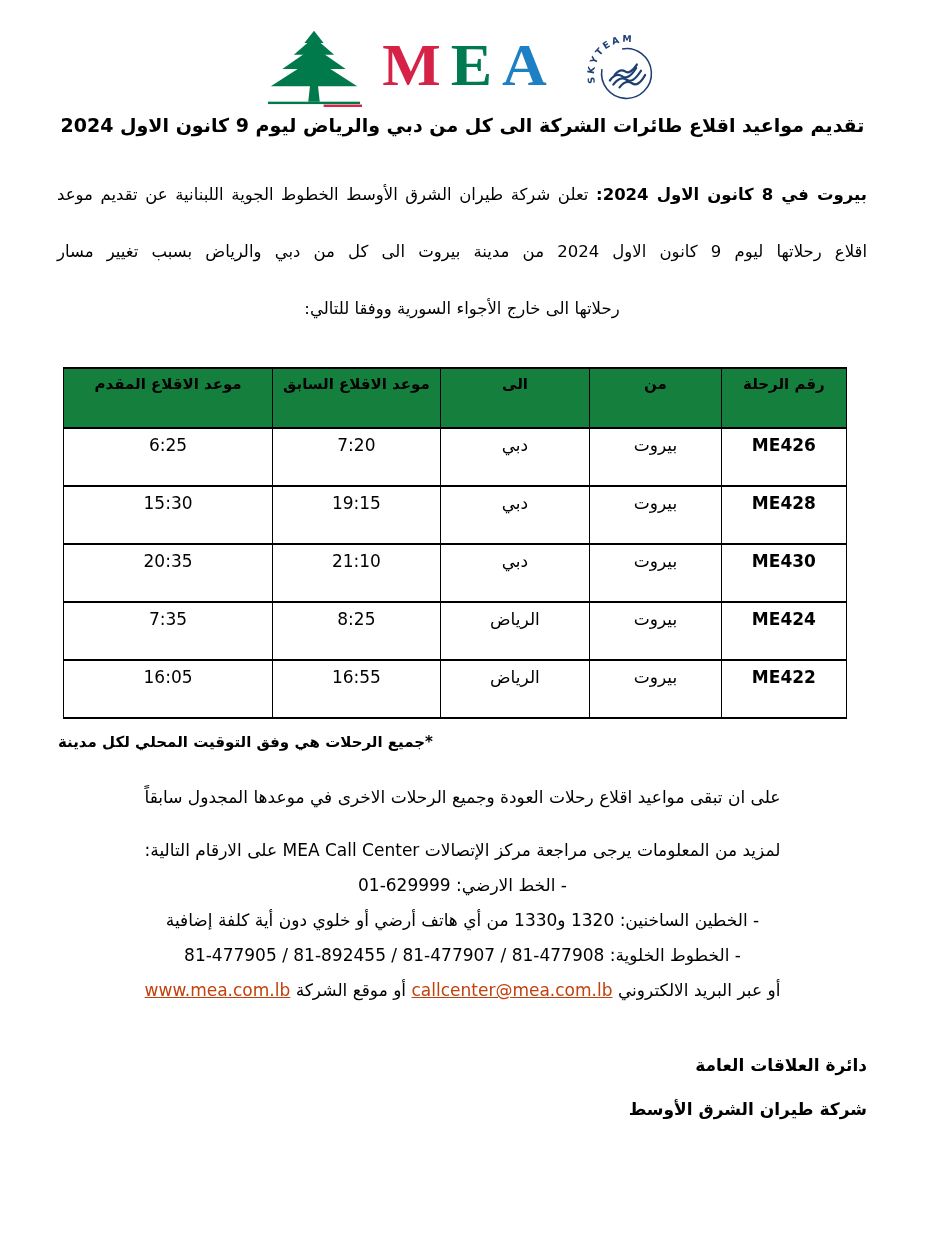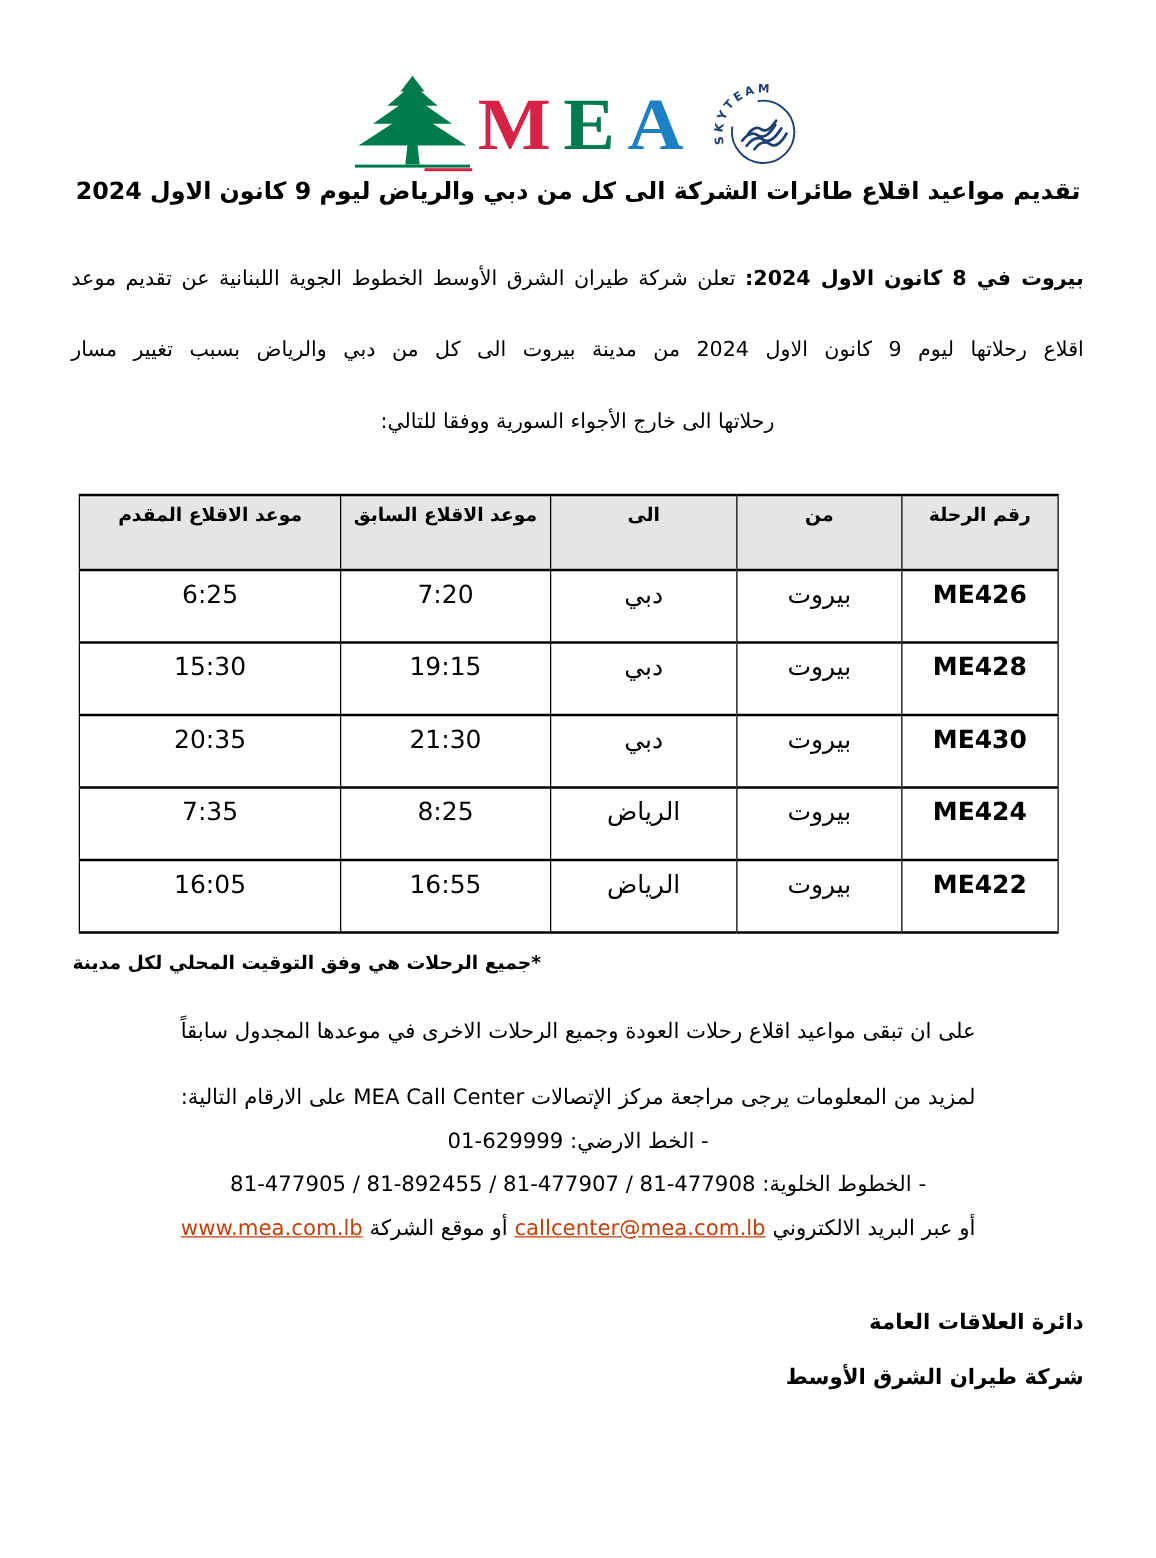--- a/index.html
+++ b/index.html
@@ -5,22 +5,22 @@
   html,body{margin:0;padding:0;background:#ffffff;}
   body{
     width:925px;height:1246px;overflow:hidden;
     font-family:"DejaVu Sans", sans-serif;
     color:#000;direction:rtl;
   }
   .page{width:925px;height:1246px;position:relative;}
 
   
   .logo-row{
-    direction:ltr;display:flex;justify-content:center;align-items:center;
-    padding-top:30px;height:84px;gap:4px;margin-top:28px;
+    direction:ltr;display:flex;justify-content:center;align-items:flex-start;
+    padding-top:30px;height:84px;gap:20px;
   }
   .cedar{width:96px;height:80px;flex:0 0 auto;}
   .mea-word{
     font-family:"Liberation Serif","DejaVu Serif",serif;
     font-weight:700;font-size:62px;line-height:70px;letter-spacing:10px;
     transform:scaleY(0.95);
   }
   .letter-m{color:#d62246;}
   .letter-e{color:#007a52;}
   .letter-a{color:#1d7fc4;}
@@ -44,23 +44,23 @@
     border-collapse:collapse;table-layout:fixed;
     width:784px;margin:30px 20px 0 0; 
     margin-right:20px;
   }
   .table-wrap{padding:0 58px;}
   table.flights th, table.flights td{
     border:1px solid #000;border-top-width:2px;border-bottom-width:2px;
     vertical-align:top;text-align:center;padding:6px 4px 0 4px;
   }
   table.flights th{
-    background:#e5e5e5;height:52px;font-size:15px;font-weight:700;
-  }
-  table.flights td{height:50px;font-size:20px;margin-top:43px;}
+    background:#15803d;height:52px;font-size:15px;font-weight:700;
+  }
+  table.flights td{height:50px;font-size:17px;margin-top:43px;}
   td.flight-no{font-weight:700;font-size:16px;}
   .c-flight{width:16%;} .c-from{width:16.8%;} .c-to{width:19.1%;}
   .c-prev{width:21.4%;} .c-new{width:26.7%;}
 
   
   .table-note{
     margin:14px 58px 3px 58px;text-align:left;font-weight:700;font-size:15px;
   }
   .schedule-note{
     margin-top:36px;text-align:center;font-size:17px;white-space:nowrap;
@@ -152,21 +152,21 @@
           <td class="flight-no">ME428</td>
           <td>بيروت</td>
           <td>دبي</td>
           <td>19:15</td>
           <td>15:30</td>
         </tr>
         <tr>
           <td class="flight-no">ME430</td>
           <td>بيروت</td>
           <td>دبي</td>
-          <td>21:30</td>
+          <td>21:10</td>
           <td>20:35</td>
         </tr>
         <tr>
           <td class="flight-no">ME424</td>
           <td>بيروت</td>
           <td>الرياض</td>
           <td>8:25</td>
           <td>7:35</td>
         </tr>
         <tr>
@@ -180,20 +180,21 @@
     </table>
   </div>
 
   <div class="table-note">*جميع الرحلات هي وفق التوقيت المحلي لكل مدينة</div>
 
   <div class="schedule-note">على ان تبقى مواعيد اقلاع رحلات العودة  وجميع الرحلات الاخرى في موعدها المجدول سابقاً</div>
 
   <div class="contact">
     <div class="cline"><span>لمزيد من المعلومات يرجى مراجعة مركز الإتصالات </span><span class="en">MEA Call Center</span><span> على الارقام التالية:</span></div>
     <div class="cline"><span>- الخط الارضي: </span><span class="num">01-629999</span></div>
+    <div class="cline">- الخطين الساخنين: 1320 و1330 من أي هاتف أرضي أو خلوي دون أية كلفة إضافية</div>
     <div class="cline"><span>- الخطوط الخلوية:  </span><span class="num">81-477905 / 81-892455 / 81-477907 / 81-477908</span></div>
     <div class="cline"><span>أو عبر البريد الالكتروني </span><a class="link">callcenter@mea.com.lb</a><span> أو موقع الشركة </span><a class="link">www.mea.com.lb</a></div>
   </div>
 
   <div class="signature">
     <div>دائرة العلاقات العامة</div>
     <div>شركة طيران الشرق الأوسط</div>
   </div>
 
 </div>

